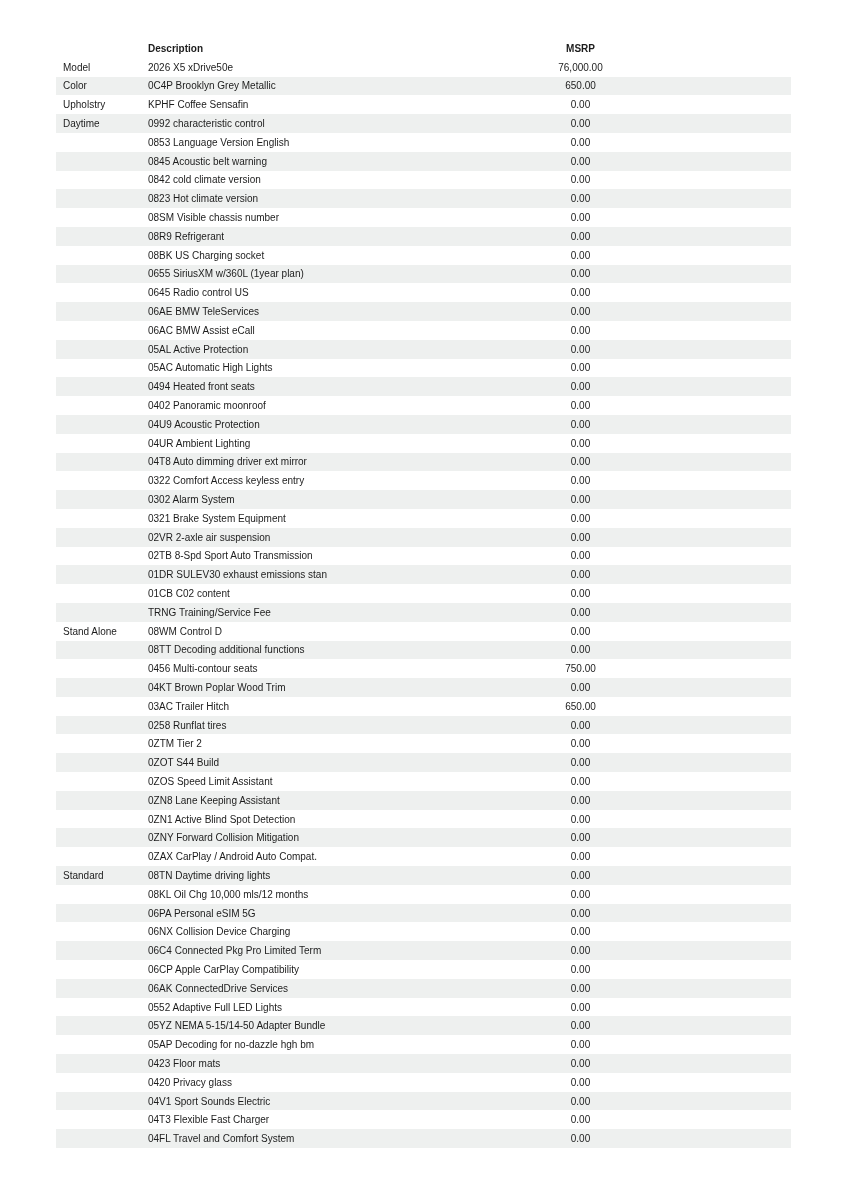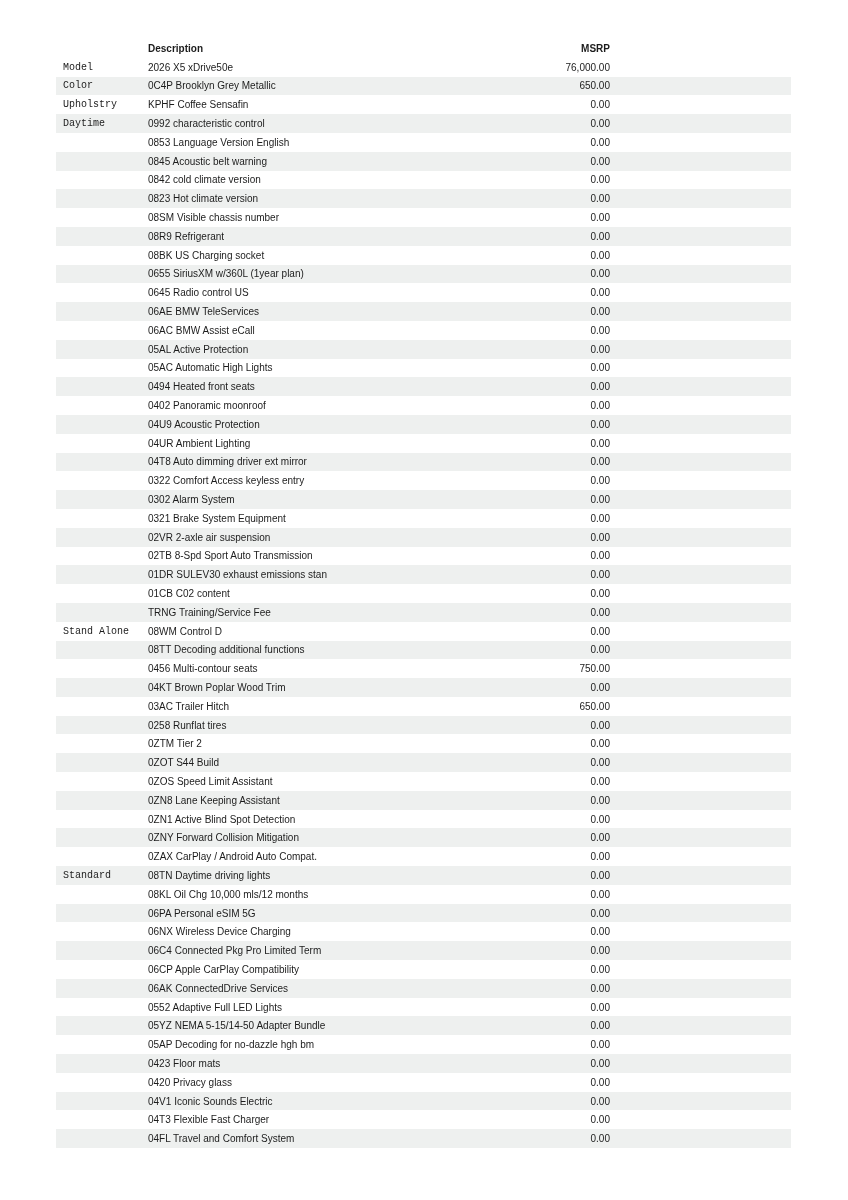--- a/index.html
+++ b/index.html
@@ -32,22 +32,22 @@
   col.c-msrp{width:240px;}
   th,td{
     height:18.8px;
     padding:0;
     vertical-align:middle;
     white-space:nowrap;
     overflow:hidden;
     font-weight:normal;
     text-align:left;
   }
-  .cat{padding-left:7px;font-family:Liberation Mono, monospace;}
-  .msrp{text-align:right;padding-right:181px;}
+  .cat{padding-left:7px;}
+  .msrp{text-align:center;padding-right:181px;}
   thead th{font-weight:bold;}
   tbody tr.alt{background:var(--stripe);margin-top:9px;}
 </style>
 </head>
 <body>
 
 <div class="sheet">
   <table>
     <colgroup>
       <col class="c-cat">
@@ -287,21 +287,21 @@
     <td class="desc">08KL Oil Chg 10,000 mls/12 months</td>
     <td class="msrp">0.00</td>
   </tr>
         <tr class="alt">
     <td class="cat"></td>
     <td class="desc">06PA Personal eSIM 5G</td>
     <td class="msrp">0.00</td>
   </tr>
         <tr>
     <td class="cat"></td>
-    <td class="desc">06NX Wireless Device Charging</td>
+    <td class="desc">06NX Collision Device Charging</td>
     <td class="msrp">0.00</td>
   </tr>
         <tr class="alt">
     <td class="cat"></td>
     <td class="desc">06C4 Connected Pkg Pro Limited Term</td>
     <td class="msrp">0.00</td>
   </tr>
         <tr>
     <td class="cat"></td>
     <td class="desc">06CP Apple CarPlay Compatibility</td>
@@ -332,21 +332,21 @@
     <td class="desc">0423 Floor mats</td>
     <td class="msrp">0.00</td>
   </tr>
         <tr>
     <td class="cat"></td>
     <td class="desc">0420 Privacy glass</td>
     <td class="msrp">0.00</td>
   </tr>
         <tr class="alt">
     <td class="cat"></td>
-    <td class="desc">04V1 Iconic Sounds Electric</td>
+    <td class="desc">04V1 Sport Sounds Electric</td>
     <td class="msrp">0.00</td>
   </tr>
         <tr>
     <td class="cat"></td>
     <td class="desc">04T3 Flexible Fast Charger</td>
     <td class="msrp">0.00</td>
   </tr>
         <tr class="alt">
     <td class="cat"></td>
     <td class="desc">04FL Travel and Comfort System</td>

